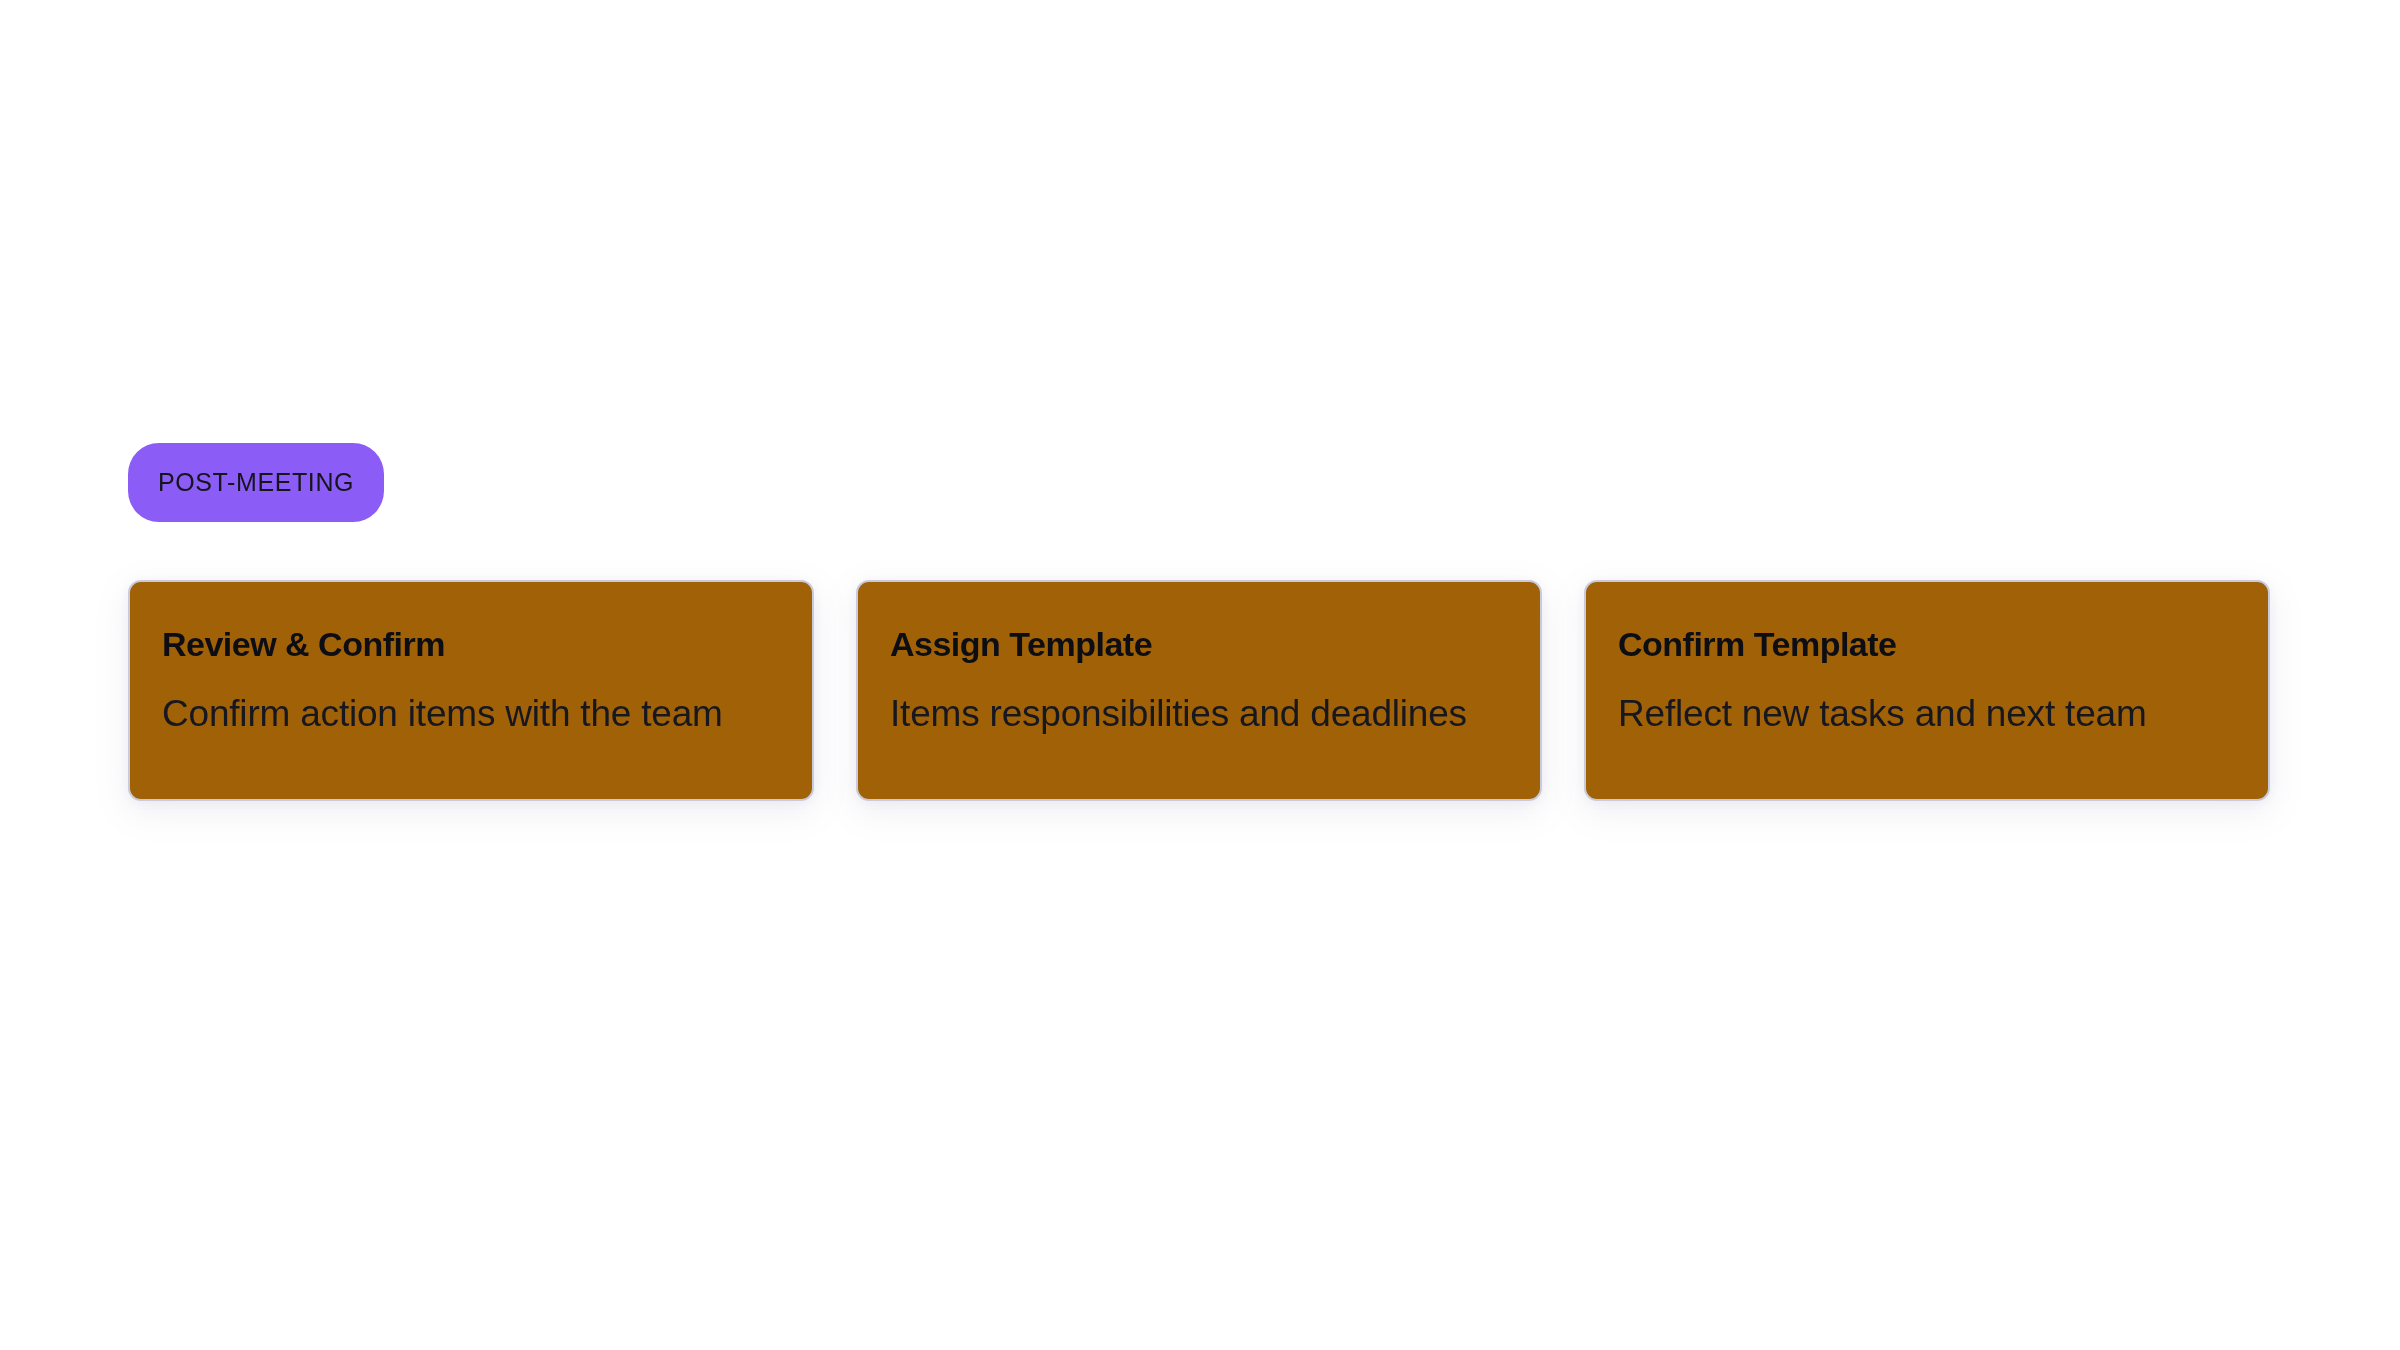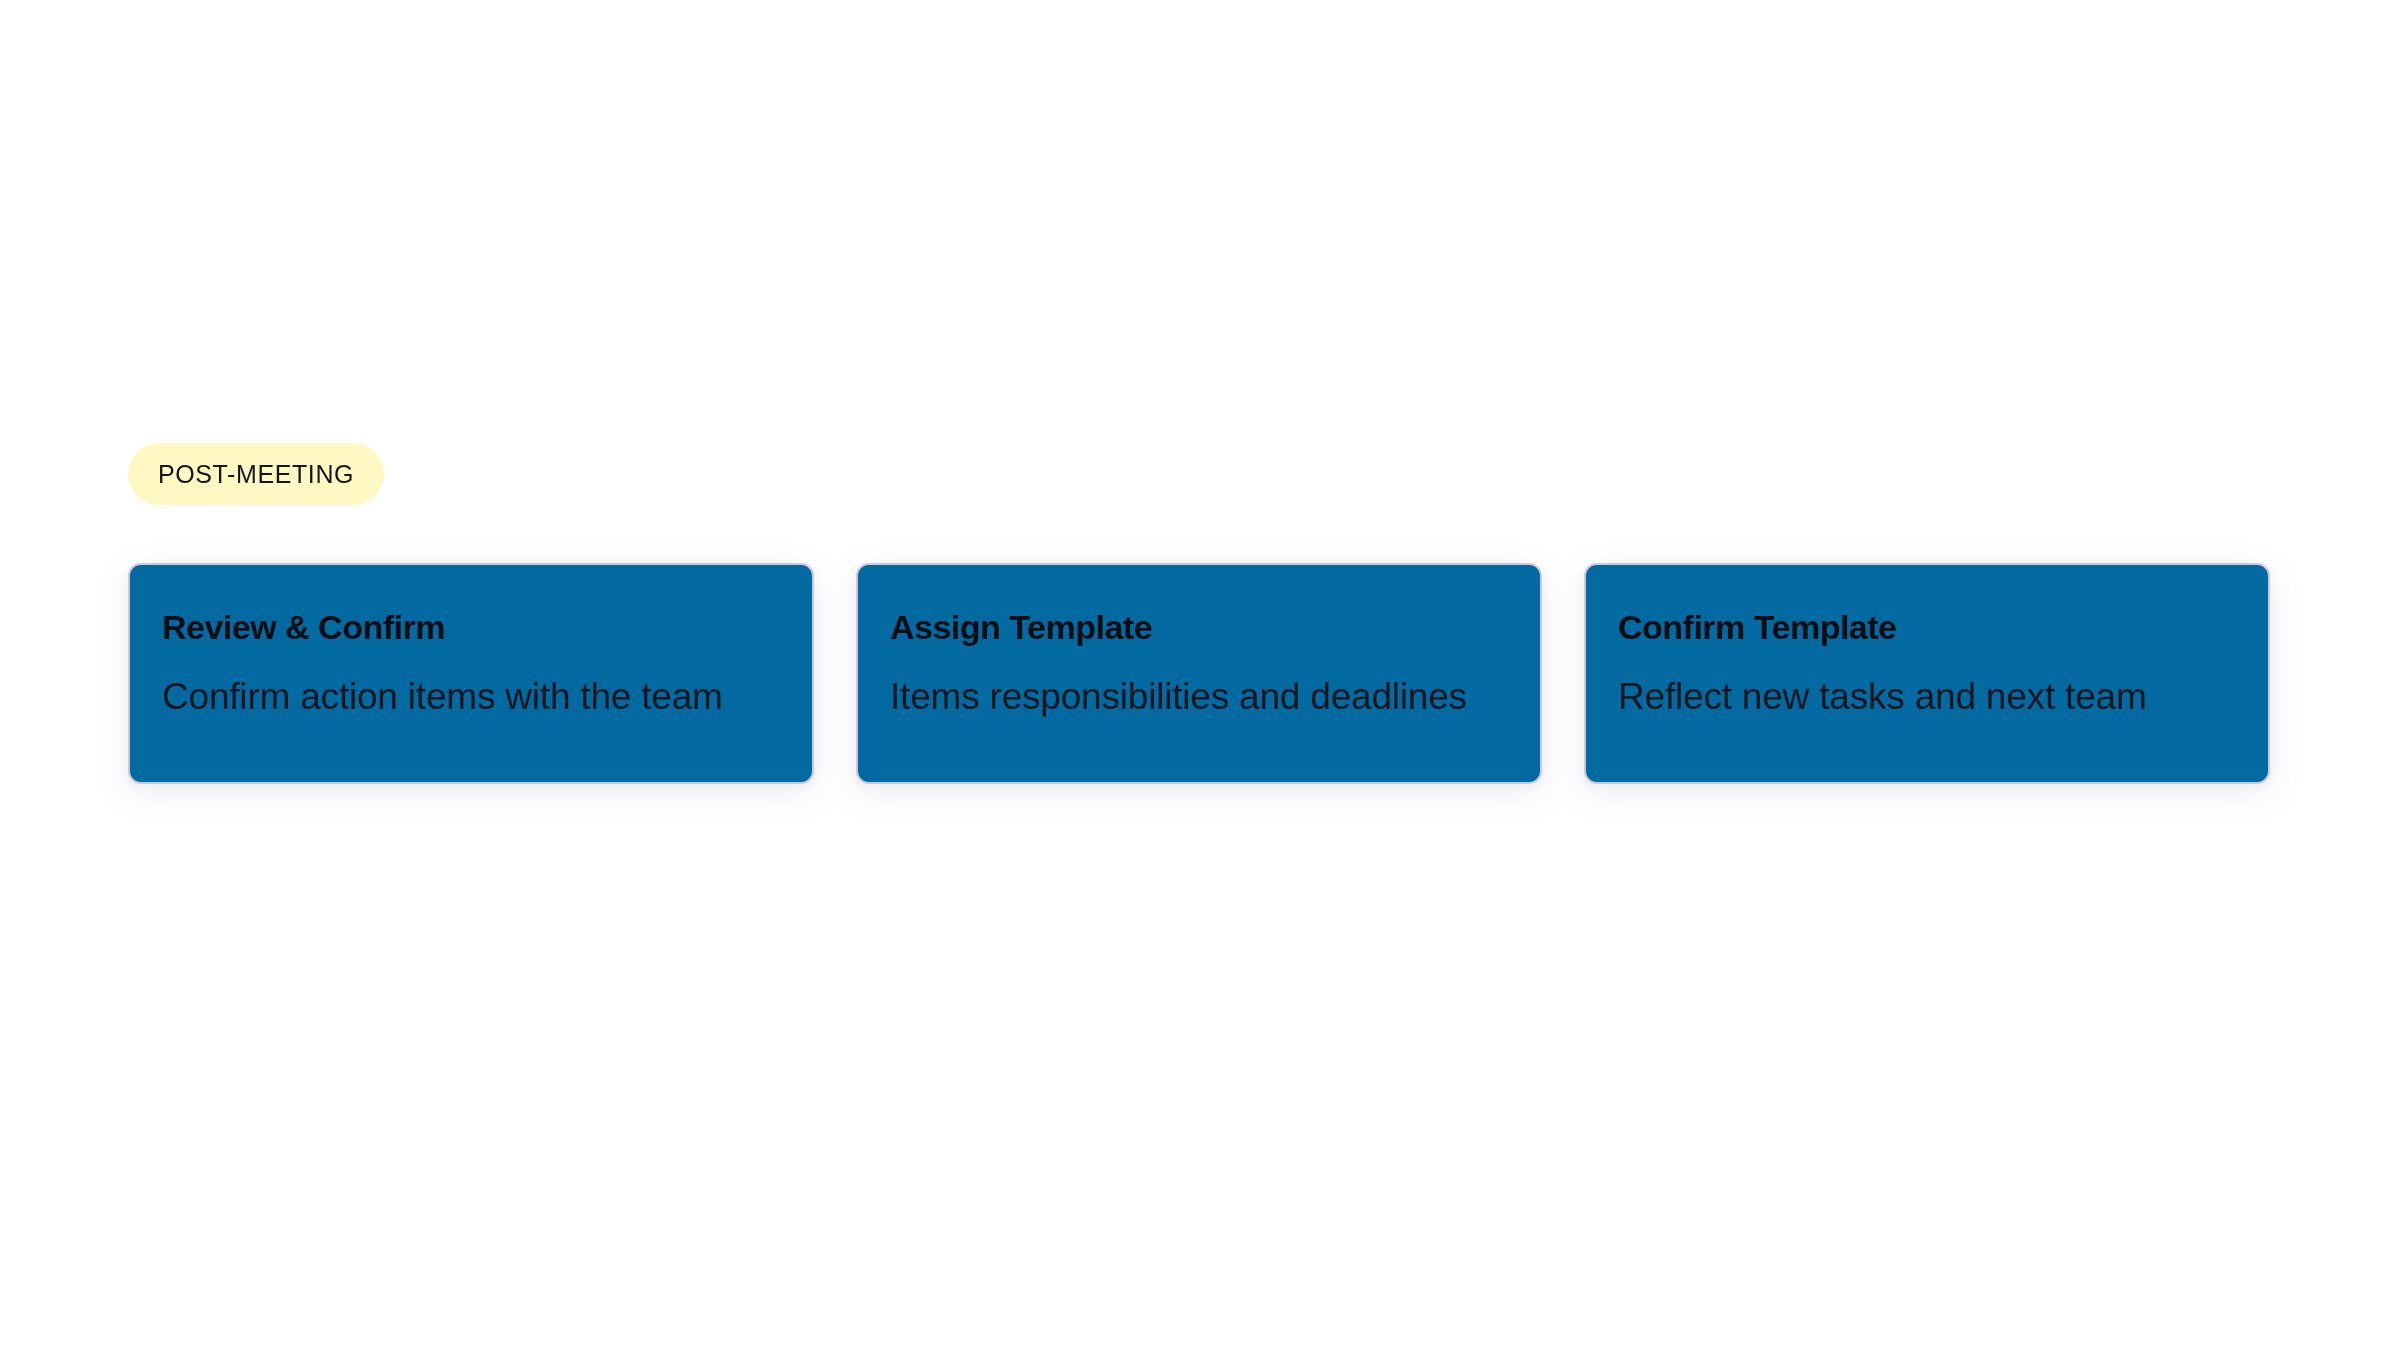--- a/index.html
+++ b/index.html
@@ -27,24 +27,24 @@
     left: 128px;
     top: 443px;
     width: 2144px;
   }
 
   
   .badge {
     display: inline-flex;
     align-items: center;
     justify-content: center;
-    height: 62px;
+    height: 79px;
     padding: 0 30px;
     border-radius: 31px;
-    background: #fef9c3;
+    background: #8b5cf6;
     color: #15151c;
     font-size: 25px;
     font-weight: 400;
     letter-spacing: 0.6px;
     line-height: 1;
     white-space: nowrap;
     box-sizing: border-box;
   }
 
   
@@ -65,21 +65,21 @@
     margin-top: 58px;
     width: 2142px;
     box-sizing: border-box;
   }
 
   .card {
     flex: 1 1 0;
     min-width: 0;
     height: 221px;
     box-sizing: border-box;
-    background: #0369a1;
+    background: #a16207;
     border: 2px solid #c9cadb;
     border-radius: 13px;
     padding: 44px 32px 0 32px;
     box-shadow: 0 10px 34px rgba(120, 120, 160, 0.13),
                 0 2px 10px rgba(120, 120, 160, 0.07);
   }
 
   .card-title {
     margin: 0;
     font-size: 34px;

